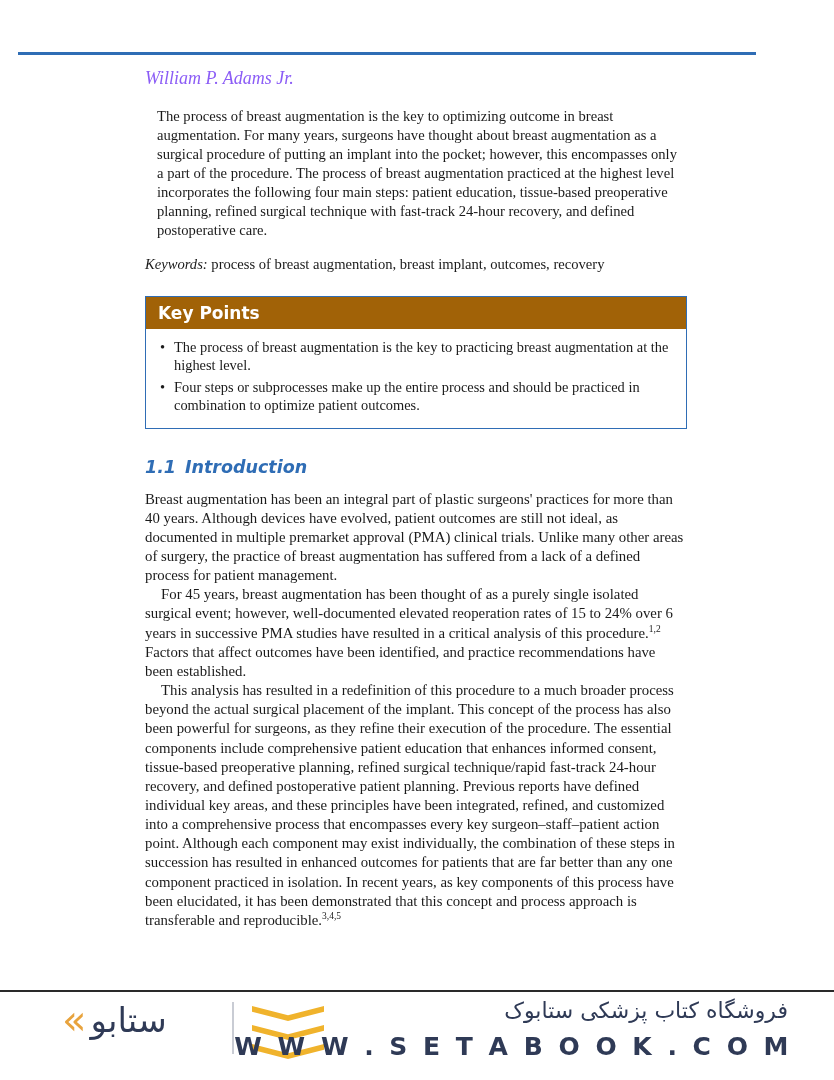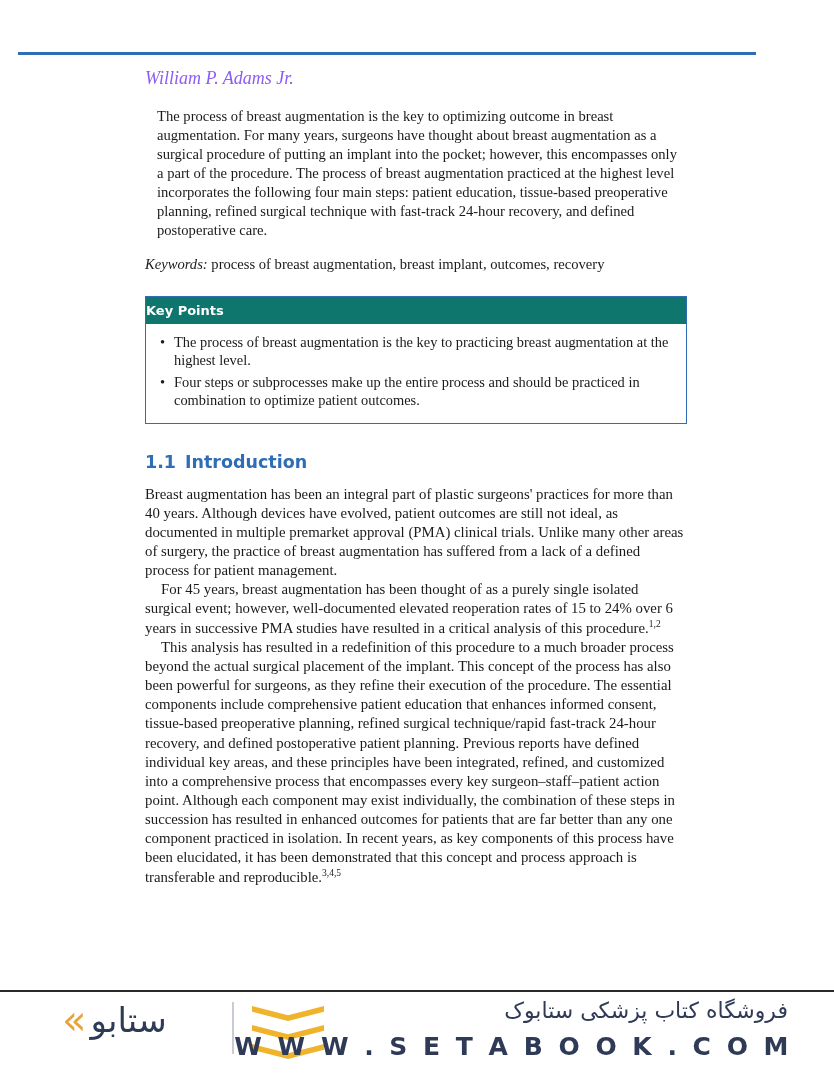--- a/index.html
+++ b/index.html
@@ -72,26 +72,26 @@
     margin: 0 0 22px 0;
   }
   .keywords .kw-label {
     font-style: italic;
   }
   .keypoints-box {
     border: 1px solid #2f6db5;
     margin: 0 0 28px 0;
   }
   .keypoints-header {
-    background: #0f766e;
+    background: #a16207;
     color: #ffffff;
     font-family: "DejaVu Sans", sans-serif;
     font-weight: bold;
-    font-size: 13px;
-    padding: 6px 0 6px 0;
+    font-size: 17px;
+    padding: 6px 0 6px 12px;
   }
   .keypoints-body {
     padding: 9px 14px 10px 14px;
     background: #ffffff;
   }
   .kp-item {
     display: flex;
     font-size: 14.4px;
     line-height: 1.28;
     margin-bottom: 3px;
@@ -102,20 +102,21 @@
   }
   .kp-text {
     flex: 1;
   }
   .section-title {
     font-family: "DejaVu Sans", sans-serif;
     font-weight: bold;
     font-size: 17.5px;
     color: #2f6db5;
     margin: 0 0 13px 0;
+    font-style: italic;
   }
   .section-num {
     margin-right: 9px;
   }
   p.body {
     font-size: 14.8px;
     line-height: 1.295;
     margin: 0;
     text-align: left;
   }
@@ -251,20 +252,23 @@
 
     <h2 class="section-title">
       <span class="section-num">1.1</span><span>Introduction</span>
     </h2>
 
     <p class="body">
       <span>Breast augmentation has been an integral part of plastic surgeons' practices for more than 40 years. Although devices have evolved, patient outcomes are still not ideal, as documented in multiple premarket approval (PMA) clinical trials. Unlike many other areas of surgery, the practice of breast augmentation has suffered from a lack of a defined process for patient management.</span>
     </p>
     <p class="body indent">
       <span>For 45 years, breast augmentation has been thought of as a purely single isolated surgical event; however, well-documented elevated reoperation rates of 15 to 24% over 6 years in successive PMA studies have resulted in a critical analysis of this procedure.</span><sup>1,2</sup>
+    </p>
+    <p class="body">
+      <span>Factors that affect outcomes have been identified, and practice recommendations have been established.</span>
     </p>
     <p class="body indent">
       <span>This analysis has resulted in a redefinition of this procedure to a much broader process beyond the actual surgical placement of the implant. This concept of the process has also been powerful for surgeons, as they refine their execution of the procedure. The essential components include comprehensive patient education that enhances informed consent, tissue-based preoperative planning, refined surgical technique/rapid fast-track 24-hour recovery, and defined postoperative patient planning. Previous reports have defined individual key areas, and these principles have been integrated, refined, and customized into a comprehensive process that encompasses every key surgeon–staff–patient action point. Although each component may exist individually, the combination of these steps in succession has resulted in enhanced outcomes for patients that are far better than any one component practiced in isolation. In recent years, as key components of this process have been elucidated, it has been demonstrated that this concept and process approach is transferable and reproducible.</span><sup>3,4,5</sup>
     </p>
 
   </div>
 
   <div class="footer">
     <div class="footer-inner">
       <div class="logo-group">

